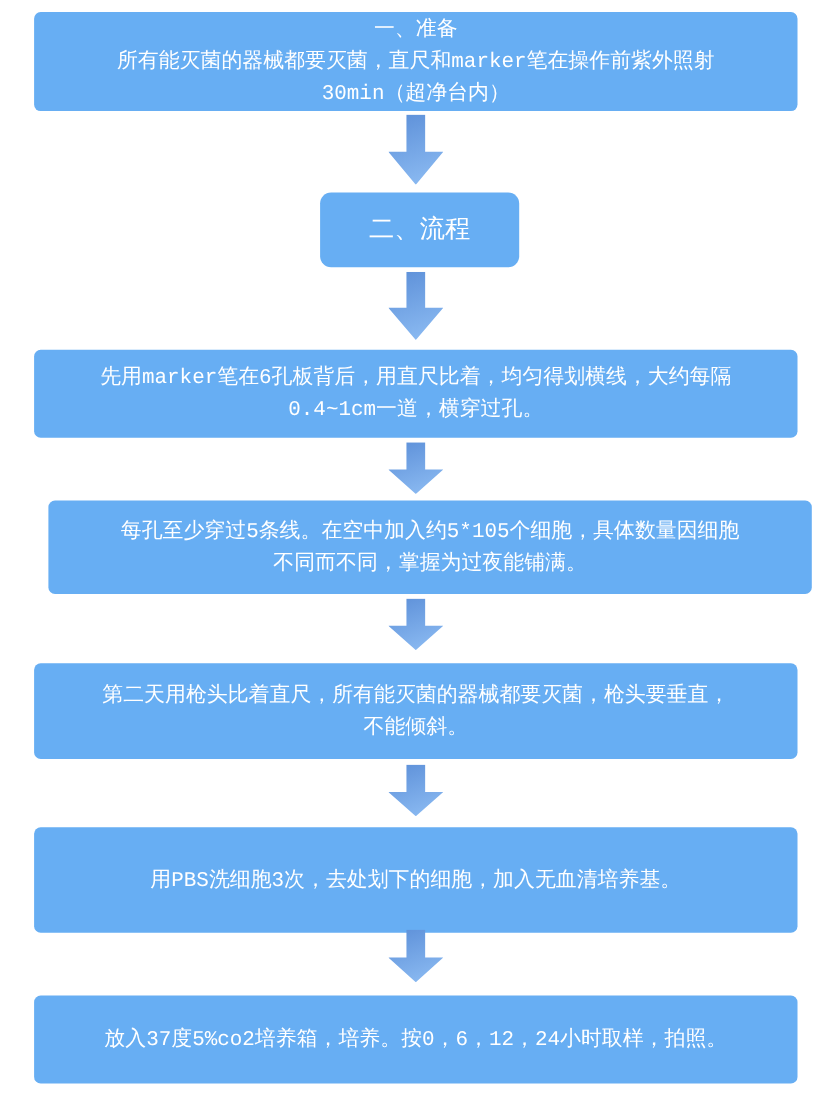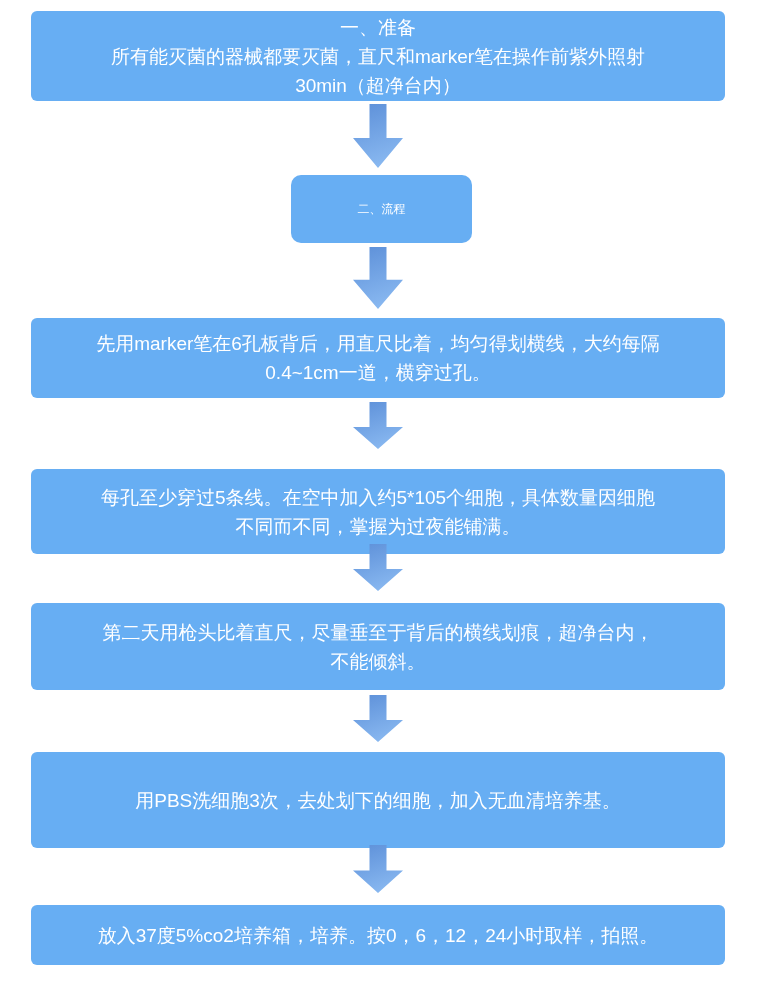--- a/index.html
+++ b/index.html
@@ -5,21 +5,21 @@
   html, body {
     margin: 0;
     padding: 0;
     background: #ffffff;
   }
   .canvas {
     position: relative;
     width: 757px;
     height: 1000px;
     background: #ffffff;
-    font-family: Liberation Sans, sans-serif;
+    font-family: Liberation Mono, monospace;
     overflow: hidden;
   }
   .flow-box {
     position: absolute;
     background: #67AEF3;
     border-radius: 6px;
     color: #ffffff;
     display: flex;
     align-items: center;
     justify-content: center;
@@ -30,27 +30,27 @@
     box-sizing: border-box;
     padding: 4px 14px;
   }
   .box-wide {
     left: 31px;
     width: 694px;
   }
   .box-1 { top: 11px;  height: 90px; }
   .box-2 {
     left: 291px; top: 175px; width: 181px; height: 68px;
-    border-radius: 10px; font-size: 12px;
+    border-radius: 10px; font-size: 23px;
   }
   .box-3 { top: 318px; height: 80px; }
-  .box-4 { top: 469px; height: 85px; }
+  .box-4 { top: 455px; height: 85px; margin-left: 13px; }
   .box-5 { top: 603px; height: 87px; }
   .box-6 { top: 752px; height: 96px; }
-  .box-7 { top: 905px; height: 60px; }
+  .box-7 { top: 905px; height: 80px; }
 
   .down-arrow {
     position: absolute;
     left: 353px;
     width: 50px;
     background: linear-gradient(160deg, #5C8FD8 0%, #8FBEF4 100%);
     clip-path: polygon(33% 0, 67% 0, 67% 53%, 100% 53%, 50% 100%, 0 53%, 33% 53%);
   }
   .arrow-a { top: 104px; height: 64px; }
   .arrow-b { top: 247px; height: 62px; }
@@ -77,21 +77,21 @@
   <div class="flow-box box-wide box-3">先用marker笔在6孔板背后，用直尺比着，均匀得划横线，大约每隔
 0.4~1cm一道，横穿过孔。</div>
 
   <div class="down-arrow arrow-c"></div>
 
   <div class="flow-box box-wide box-4">每孔至少穿过5条线。在空中加入约5*105个细胞，具体数量因细胞
 不同而不同，掌握为过夜能铺满。</div>
 
   <div class="down-arrow arrow-d"></div>
 
-  <div class="flow-box box-wide box-5">第二天用枪头比着直尺，尽量垂至于背后的横线划痕，超净台内，
+  <div class="flow-box box-wide box-5">第二天用枪头比着直尺，所有能灭菌的器械都要灭菌，枪头要垂直，
 不能倾斜。</div>
 
   <div class="down-arrow arrow-e"></div>
 
   <div class="flow-box box-wide box-6">用PBS洗细胞3次，去处划下的细胞，加入无血清培养基。</div>
 
   <div class="down-arrow arrow-f"></div>
 
   <div class="flow-box box-wide box-7">放入37度5%co2培养箱，培养。按0，6，12，24小时取样，拍照。</div>
 

